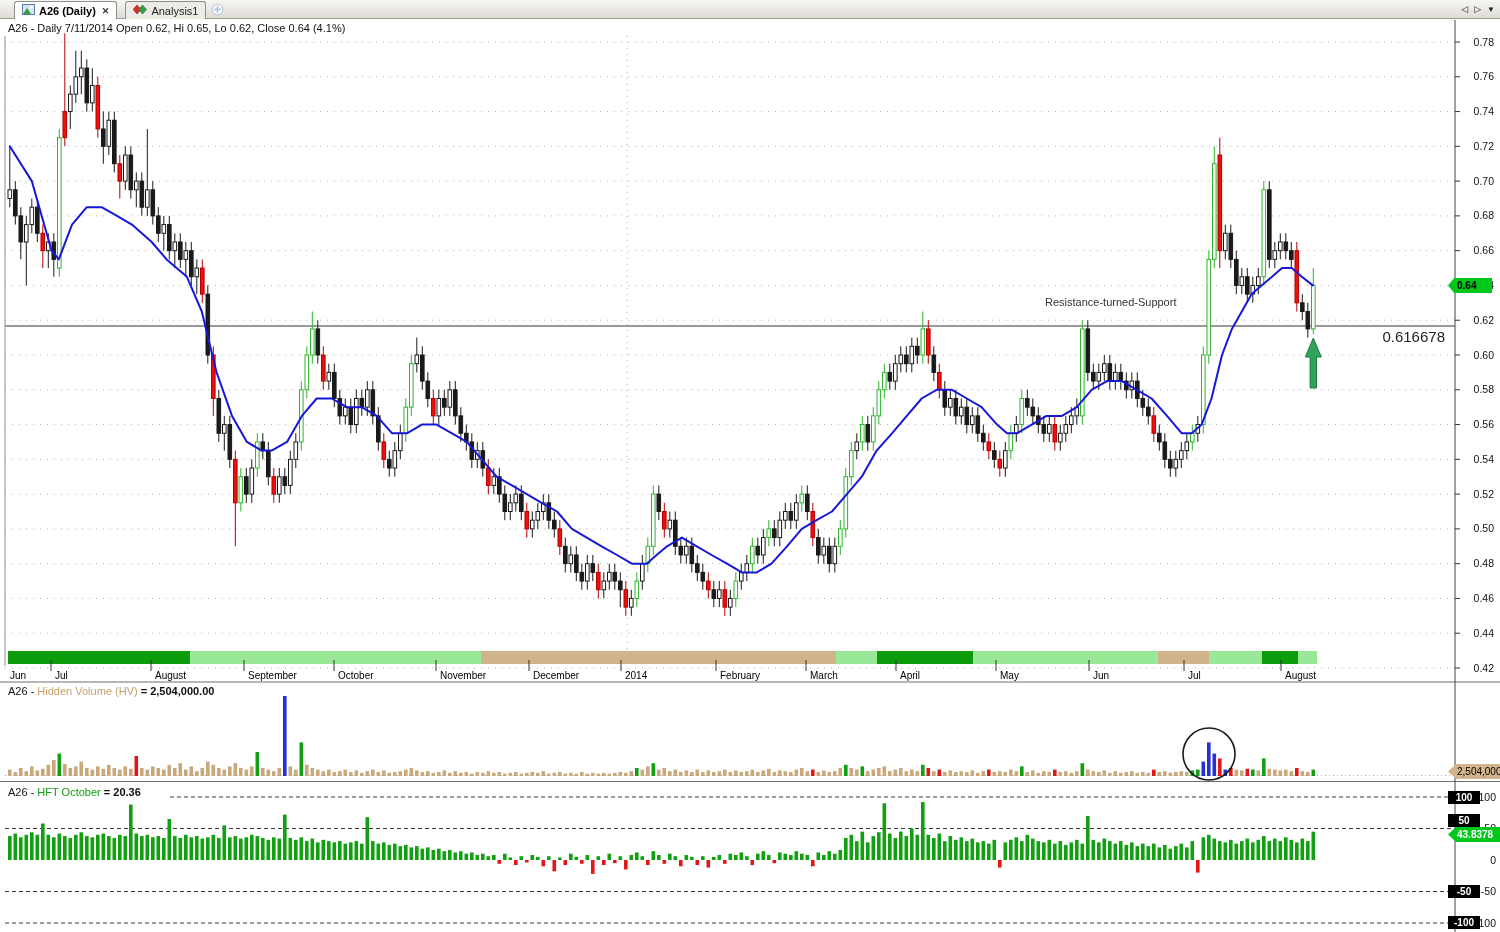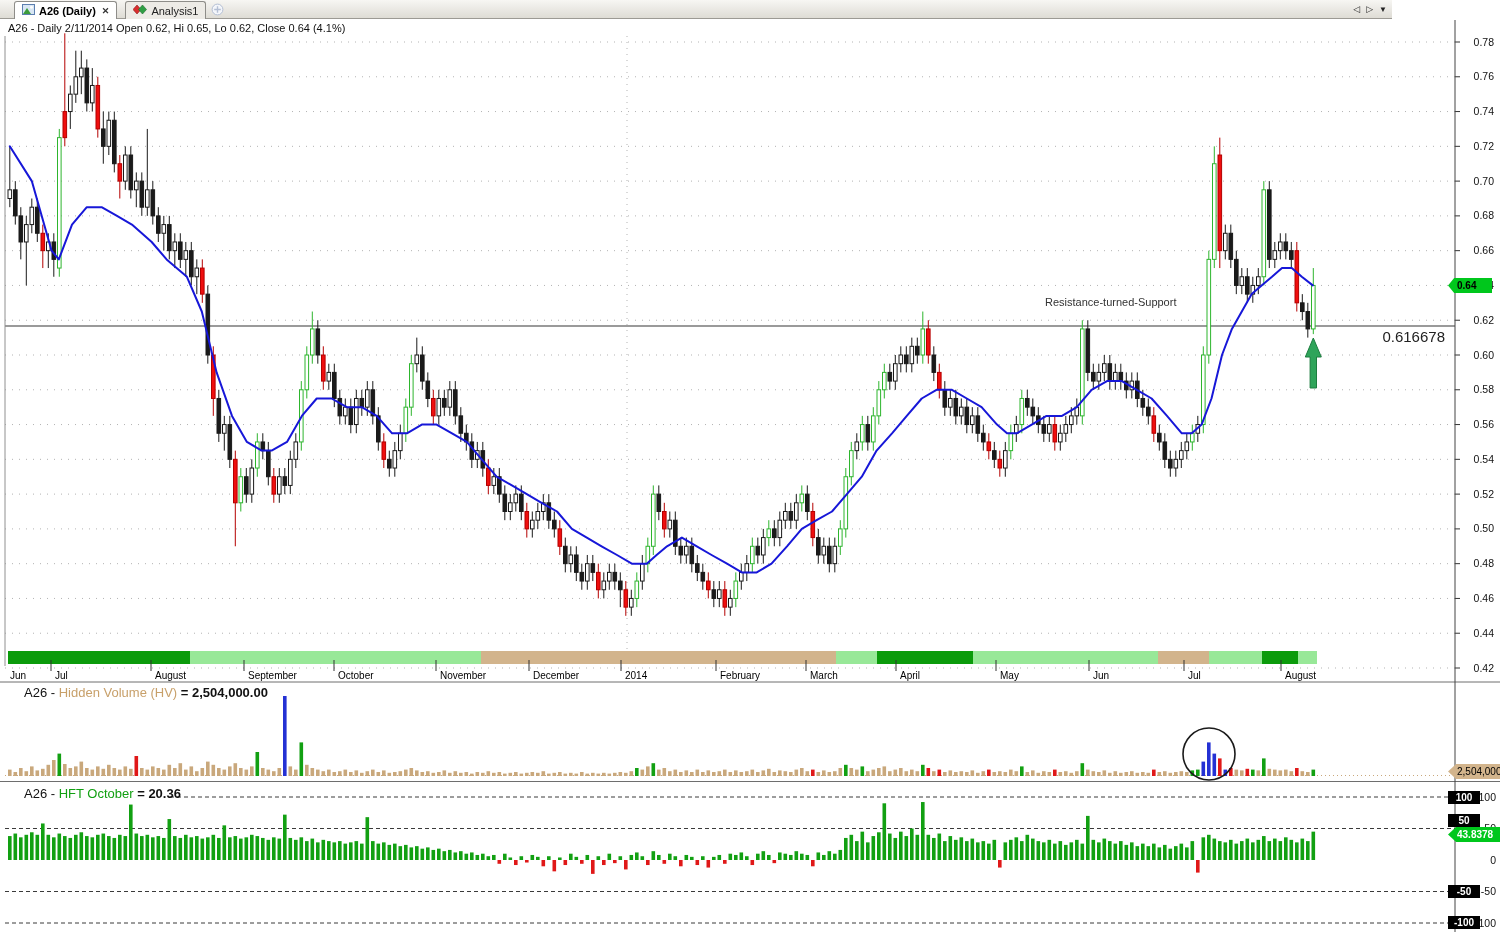--- a/index.html
+++ b/index.html
@@ -2,40 +2,40 @@
 <html><head>
 <meta charset="utf-8">
 <style>
   html,body{margin:0;padding:0;}
   body{width:1500px;height:932px;overflow:hidden;background:#fff;
        font-family:"Liberation Sans",sans-serif;-webkit-font-smoothing:none;}
   .app{position:relative;width:1500px;height:932px;overflow:hidden;background:#fff;}
   svg#chart-canvas{position:absolute;top:0;left:0;z-index:1;}
 
   
-  .tabbar{position:absolute;top:0;left:0;width:1392px;height:19px;z-index:6;
+  .tabbar{position:absolute;top:0;left:0;width:1500px;height:19px;z-index:6;
           background:linear-gradient(#f7f6f3,#dedcd5);border-bottom:1px solid #9c9a94;
           display:flex;align-items:flex-end;box-sizing:border-box;}
   .tab{display:flex;align-items:center;gap:4px;height:18px;padding:0 7px;box-sizing:border-box;
        border:1px solid #8e8d89;border-bottom:none;border-radius:3px 3px 0 0;
        font-size:11px;white-space:nowrap;margin-bottom:-1px;}
   .tab.active{background:#fff;font-weight:bold;margin-left:14px;z-index:2;}
   .tab.inactive{background:#edebe6;margin-left:8px;color:#222;}
   .close-x{font-size:9px;margin-left:2px;color:#333;}
   .newtab{display:flex;align-items:center;justify-content:center;margin:0 0 2px 5px;}
   .navs{margin-left:auto;margin-right:5px;display:flex;gap:6px;align-items:center;height:100%;
         font-size:9px;color:#222;}
   .navs span{line-height:19px;}
 
   
   .chart-title{position:absolute;top:22px;left:8px;font-size:11px;color:#111;z-index:3;}
   .annotation{position:absolute;top:296px;left:1045px;font-size:11px;color:#333;z-index:3;}
   .support-label{position:absolute;top:328px;left:1345px;width:100px;text-align:right;
                  font-size:15px;color:#222;z-index:2;}
-  .panel-title{position:absolute;left:24px;font-size:13px;color:#111;z-index:3;white-space:nowrap;text-align:center;}
+  .panel-title{position:absolute;left:8px;font-size:11px;color:#111;z-index:3;white-space:nowrap;text-align:center;}
   #vol-title{top:685px;}
   #hft-title{top:786px;}
   .t-val{font-weight:bold;}
 
   
   .tag{position:absolute;left:1448px;height:15px;line-height:15px;font-size:10px;
        padding:0 3px 0 9px;box-sizing:border-box;z-index:4;white-space:nowrap;
        clip-path:polygon(0 50%,14% 0,100% 0,100% 100%,14% 100%);}
   #price-tag{top:278px;width:44px;color:#000;font-weight:bold;}
   #vol-tag{top:764px;width:58px;color:#000;}
@@ -1175,21 +1175,21 @@
         <rect x="1278.5" y="841.1" width="3.6" height="18.9" fill="#12a012"></rect>
         <rect x="1284" y="837.32" width="3.6" height="22.68" fill="#12a012"></rect>
         <rect x="1289.5" y="839.84" width="3.6" height="20.16" fill="#12a012"></rect>
         <rect x="1295" y="842.36" width="3.6" height="17.64" fill="#12a012"></rect>
         <rect x="1300.5" y="838.58" width="3.6" height="21.42" fill="#12a012"></rect>
         <rect x="1306" y="841.1" width="3.6" height="18.9" fill="#12a012"></rect>
         <rect x="1311.5" y="831.65" width="3.6" height="28.35" fill="#12a012"></rect>
       </g>
     </svg>
 
-  <div class="chart-title">A26 - Daily 2/11/2014 Open 0.62, Hi 0.65, Lo 0.62, Close 0.64 (4.1%)</div>
+  <div class="chart-title">A26 - Daily 7/11/2014 Open 0.62, Hi 0.65, Lo 0.62, Close 0.64 (4.1%)</div>
   <div class="annotation">Resistance-turned-Support</div>
   <div class="support-label">0.616678</div>
 
   <div class="panel-title" id="vol-title">
     <span>A26 - </span><span style="color:#c8a06a">Hidden Volume (HV)</span><span class="t-val"> = 2,504,000.00</span>
   </div>
   <div class="panel-title" id="hft-title">
     <span>A26 - </span><span style="color:#12a012">HFT October</span><span class="t-val"> = 20.36</span>
   </div>
 

